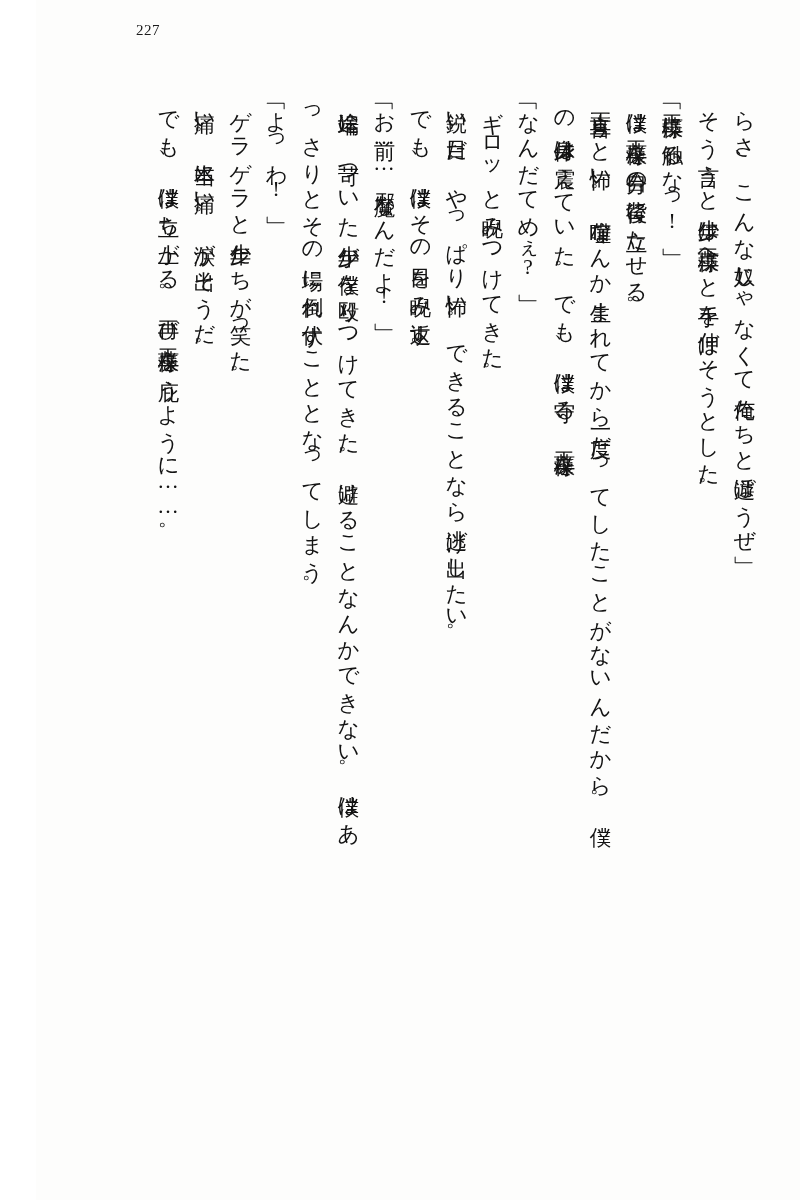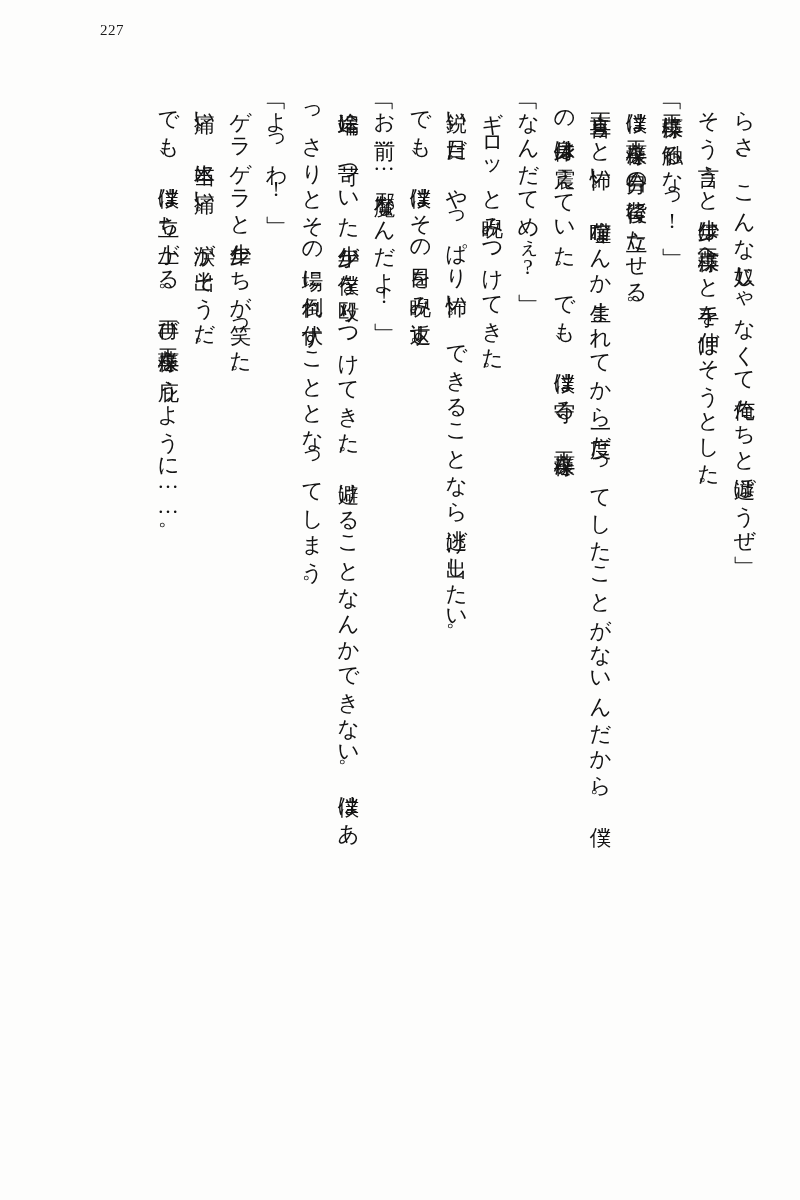--- a/index.html
+++ b/index.html
@@ -13,20 +13,21 @@
     font-family: "Liberation Serif", "DejaVu Serif", serif;
     color: #161616;
     position: relative;
     overflow: hidden;
   }
 
   .page {
     position: absolute;
     inset: 0;
     background: #fdfdfc;
+    margin-left: 36px;
   }
 
   
   .page-number {
     position: absolute;
     top: 22px;
     left: 100px;
     font-size: 15px;
     letter-spacing: 0.5px;
     color: #1b1b1b;

